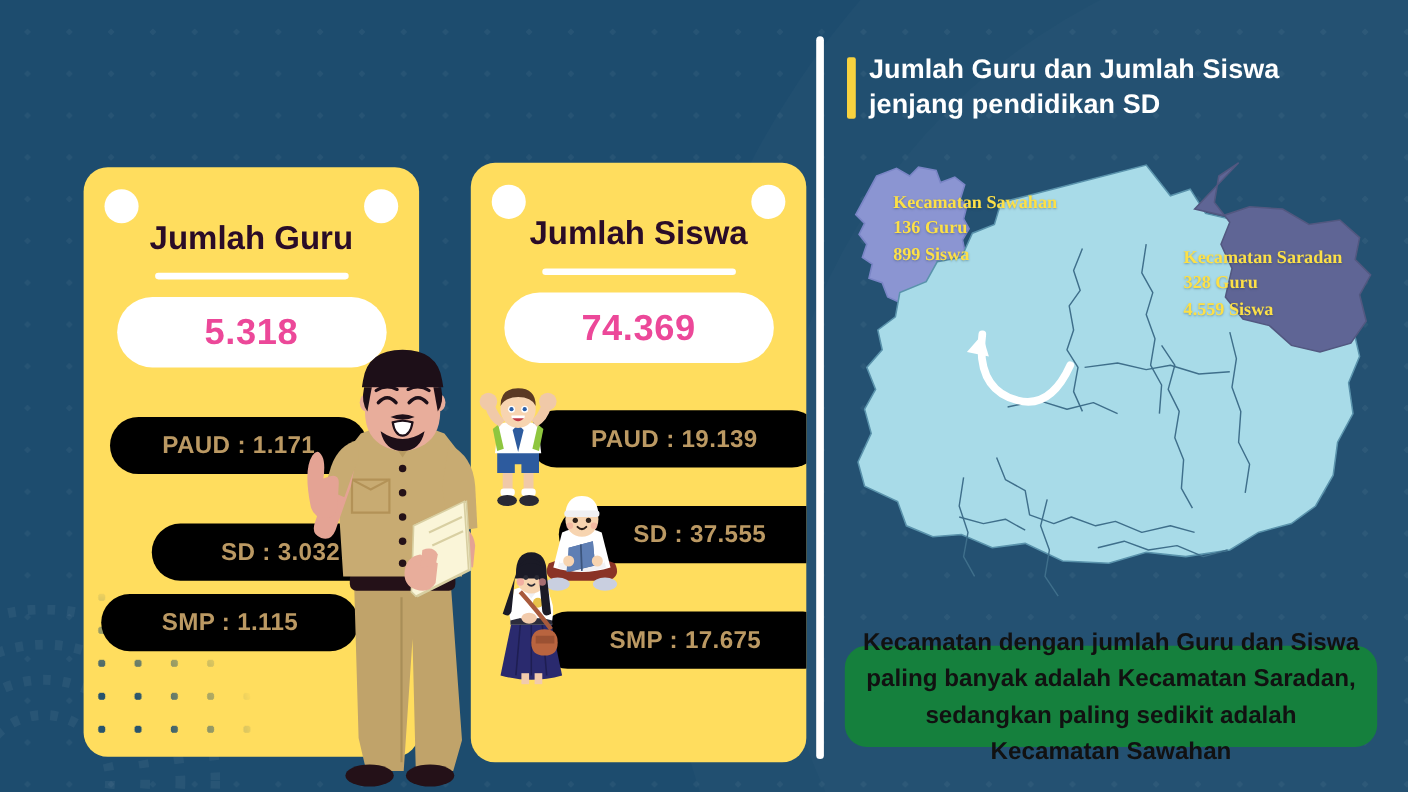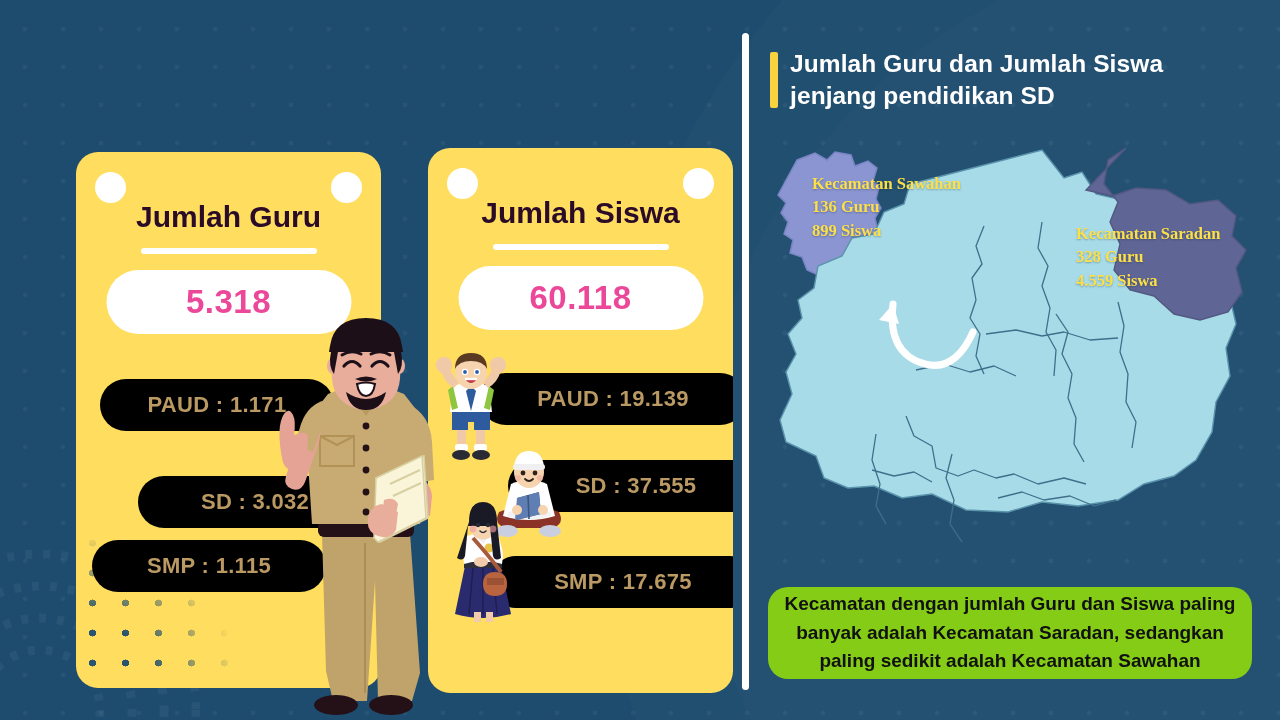--- a/index.html
+++ b/index.html
@@ -114,23 +114,23 @@
   .map-label{
     position:absolute;color:#fde047;font-weight:bold;font-size:16.5px;
     line-height:1.42;white-space:nowrap;text-shadow:0 1px 2px rgba(10,40,60,.35);font-family:Liberation Serif, serif;
   }
   #label-sawahan{left:812px;top:172px;}
   #label-saradan{left:1076px;top:222px;}
 
   
   #caption{
     position:absolute;left:768px;top:587px;width:484px;height:92px;
-    background:#84cc16;border-radius:20px;
+    background:#15803d;border-radius:20px;
     display:flex;align-items:center;justify-content:center;
-    text-align:center;color:#111111;font-size:19px;font-weight:bold;
+    text-align:center;color:#111111;font-size:22px;font-weight:bold;
     line-height:1.5;padding:0 14px;box-sizing:border-box;
   }
 </style>
 </head>
 <body>
 
 <div class="stage">
 
   <div class="bg-sheen"></div>
   <div class="bg-sheen2"></div>
@@ -166,21 +166,21 @@
     <div class="pill" id="guru-pill-0">PAUD : 1.171</div>
     <div class="pill" id="guru-pill-1">SD : 3.032</div>
     <div class="pill" id="guru-pill-2">SMP : 1.115</div>
   </div>
 
   <div class="card" id="card-siswa">
     <div class="punch l"></div>
     <div class="punch r"></div>
     <div class="card-head">Jumlah Siswa</div>
     <div class="card-rule"></div>
-    <div class="big-pill">60.118</div>
+    <div class="big-pill">74.369</div>
     <div class="pill" id="siswa-pill-0">PAUD : 19.139</div>
     <div class="pill" id="siswa-pill-1">SD : 37.555</div>
     <div class="pill" id="siswa-pill-2">SMP : 17.675</div>
   </div>
 
   <svg class="ill" id="teacher" viewBox="0 0 215 412">
 
     <path d="M64 225 h88 l10 140 -8 28 h-34 l-3 -120 -8 120 h-34 l-7 -30 z" fill="#c0a36a"></path>
     <path d="M107 235 v150" stroke="#a88e58" stroke-width="2" fill="none"></path>
 

